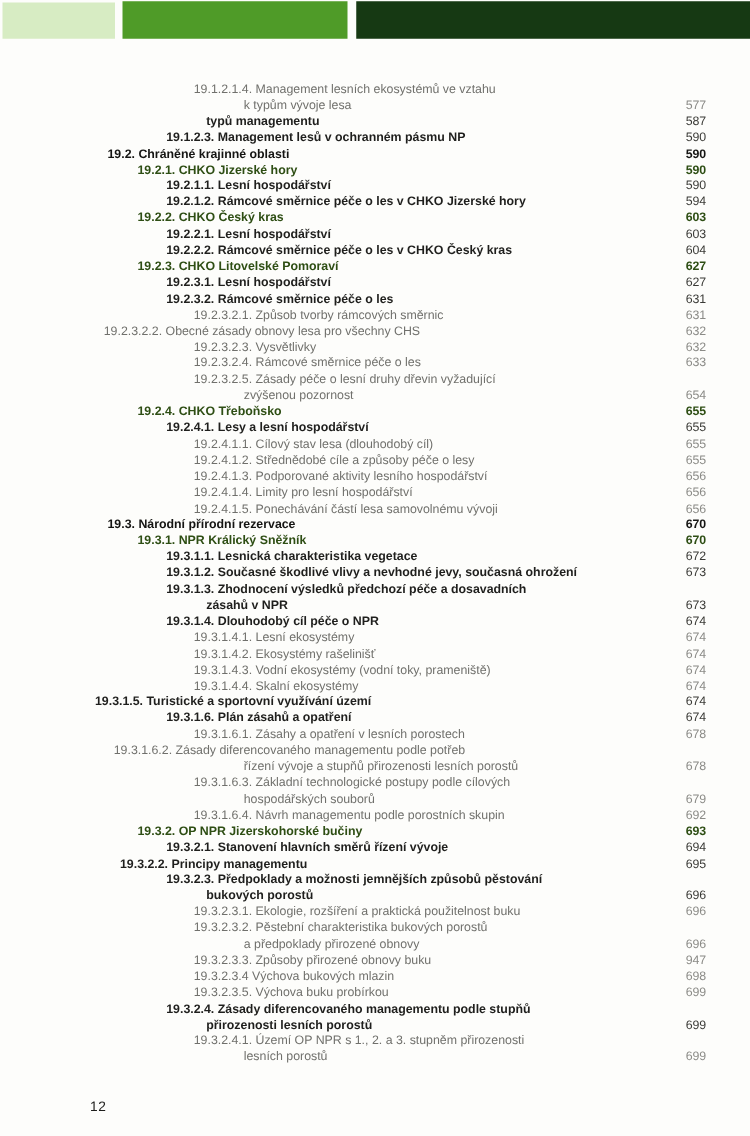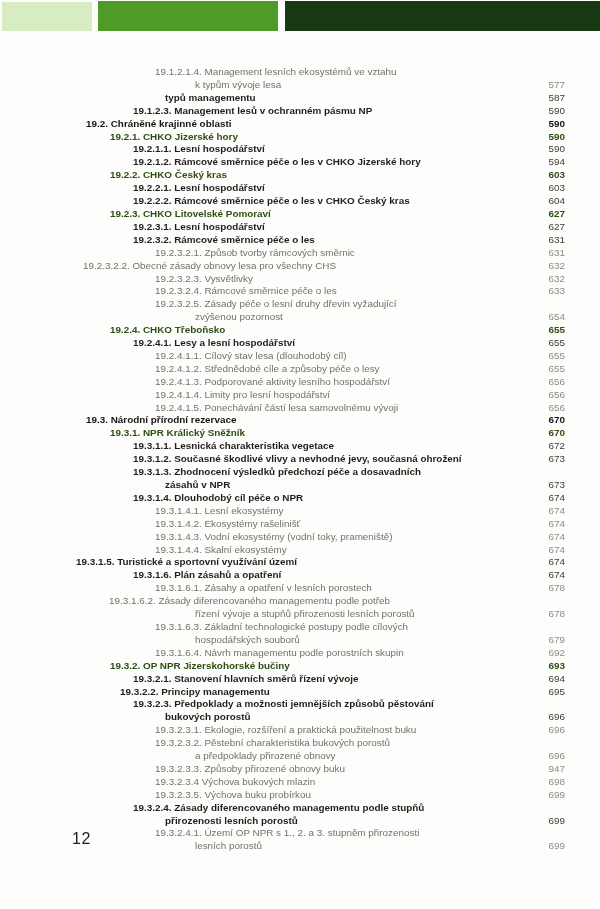--- a/index.html
+++ b/index.html
@@ -25,22 +25,22 @@
   .pg{flex:none;width:48px;text-align:right;}
 
   .l2 .entry,.l2 .pg{font-weight:bold;color:#151513;}
   .l3 .entry,.l3 .pg{font-weight:bold;color:#2e4e14;}
   .l4 .entry{font-weight:bold;color:#1f1f1d;}
   .l4 .pg{color:#3a3a36;}
   .l5 .entry{color:#70706c;}
   .l5 .pg{color:#8b8b87;}
 
   .footer-num{
-    position:absolute;left:72px;top:830px;
-    font-size:16px;color:#1d1d1b;letter-spacing:0.5px;
+    position:absolute;left:72px;top:880px;
+    font-size:11px;color:#1d1d1b;letter-spacing:0.5px;
   }
 </style>
 </head>
 <body>
 
 <div class="band">
   <div class="block block-light" style="background: rgb(215, 236, 195);"></div>
   <div class="block block-medium" style="background: rgb(79, 155, 40);"></div>
   <div class="block block-dark" style="background: rgb(22, 57, 19);"></div>
 </div>
@@ -272,21 +272,21 @@
       <div class="pg">674</div>
     </div>
     <div class="row l5">
       <div class="entry">
         <div style="padding-left: 155px;"><span>19.3.1.6.1.</span> <span>Zásahy a opatření v lesních porostech</span></div>
       </div>
       <div class="pg">678</div>
     </div>
     <div class="row l5">
       <div class="entry">
-        <div style="padding-left: 91px; margin-left: 18px;"><span>19.3.1.6.2.</span> <span>Zásady diferencovaného managementu podle potřeb</span></div>
+        <div style="padding-left: 91px;"><span>19.3.1.6.2.</span> <span>Zásady diferencovaného managementu podle potřeb</span></div>
         <div style="padding-left: 195px;">řízení vývoje a stupňů přirozenosti lesních porostů</div>
       </div>
       <div class="pg">678</div>
     </div>
     <div class="row l5">
       <div class="entry">
         <div style="padding-left: 155px;"><span>19.3.1.6.3.</span> <span>Základní technologické postupy podle cílových</span></div>
         <div style="padding-left: 195px;">hospodářských souborů</div>
       </div>
       <div class="pg">679</div>
@@ -304,21 +304,21 @@
       <div class="pg">693</div>
     </div>
     <div class="row l4">
       <div class="entry">
         <div style="padding-left: 133px;"><span>19.3.2.1.</span> <span>Stanovení hlavních směrů řízení vývoje</span></div>
       </div>
       <div class="pg">694</div>
     </div>
     <div class="row l4">
       <div class="entry">
-        <div style="padding-left: 120px;"><span>19.3.2.2.</span> <span>Principy managementu</span></div>
+        <div style="padding-left: 96px;"><span>19.3.2.2.</span> <span>Principy managementu</span></div>
       </div>
       <div class="pg">695</div>
     </div>
     <div class="row l4">
       <div class="entry">
         <div style="padding-left: 133px;"><span>19.3.2.3.</span> <span>Předpoklady a možnosti jemnějších způsobů pěstování</span></div>
         <div style="padding-left: 165px;">bukových porostů</div>
       </div>
       <div class="pg">696</div>
     </div>

